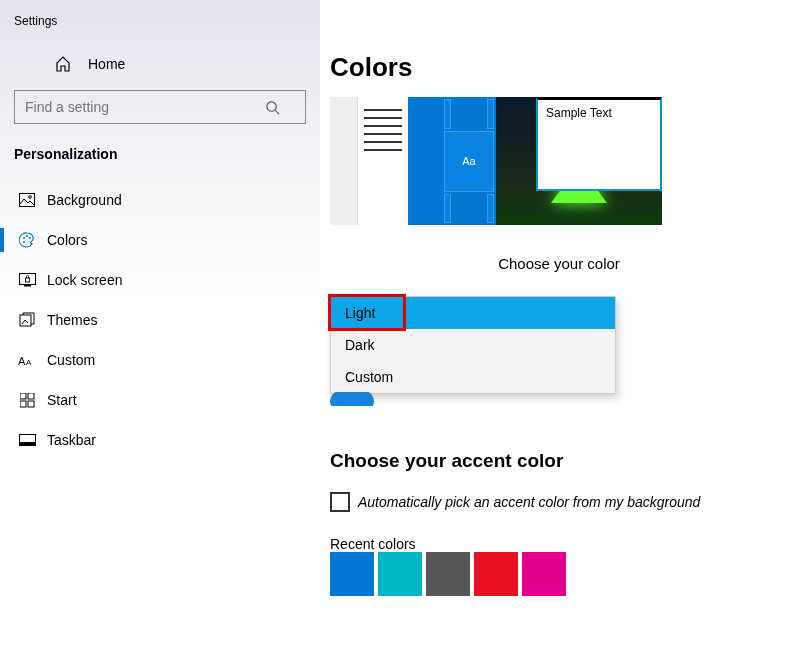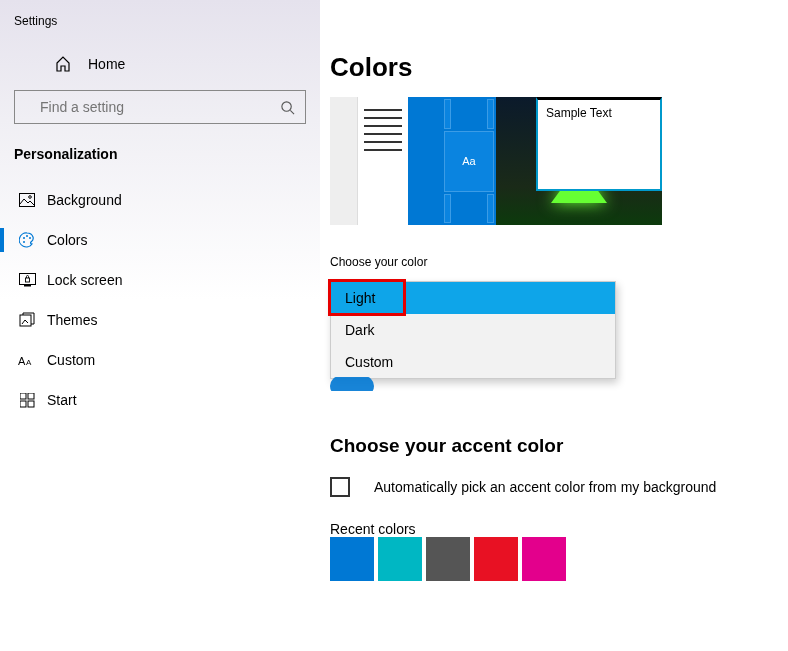--- a/index.html
+++ b/index.html
@@ -2,50 +2,50 @@
 <html><head>
 <meta charset="utf-8">
 <style>
   * { box-sizing: border-box; margin: 0; padding: 0; font-family: "Segoe UI", sans-serif; }
   body { width: 788px; height: 651px; overflow: hidden; background: #fff; color: #000; }
   .window { display: flex; height: 100%; }
   .sidebar { width: 320px; height: 100%; background: linear-gradient(180deg, #e5e2ed 0%, #f0eff4 120px, #ffffff 300px); padding: 10px 0 0 0; }
   .app-title { font-size: 12px; padding: 4px 14px 18px 14px; }
   .home-row { display: flex; align-items: center; gap: 16px; padding: 10px 18px; font-size: 14px; cursor: default; margin-left: 36px; }
   .home-row .icon { width: 18px; display:flex; justify-content:center; }
-  .search-box { margin: 8px 14px 18px 14px; border: 1px solid #888; height: 34px; display:flex; align-items:center; padding: 0 10px; justify-content: flex-end; background: transparent; }
+  .search-box { margin: 8px 14px 18px 14px; border: 1px solid #888; height: 34px; display:flex; align-items:center; padding: 0 10px; justify-content: flex-start; background: transparent; }
   .search-box input { border:none; background:transparent; outline:none; font-size:14px; width: 240px; color:#555; }
   .section-title { font-weight: 600; font-size: 14px; padding: 4px 14px 18px 14px; }
   .nav-item { display:flex; align-items:center; gap: 11px; padding: 12px 18px; font-size: 14px; cursor: default; position: relative; }
   .nav-item .icon { width: 18px; display:flex; justify-content:center; }
   .nav-item.selected::before { content:""; position:absolute; left:0; top:8px; bottom:8px; width:4px; background:#0078d4; }
   .main { flex:1; padding: 14px 0 0 10px; position: relative; }
   .page-title { font-size: 26px; font-weight: 600; padding: 38px 0 14px 0; }
   .previews { display:flex; gap:0; }
   .preview-light, .preview-dark { width: 166px; height: 128px; position: relative; }
   .preview-light { background:#e6e6e6; display:flex; }
   .pl-task { width:28px; background:#eee; border-right:1px solid #ddd; }
   .pl-left { width:50px; background:#fff; padding:6px 4px; }
   .pl-left .line { height:2px; background:#333; margin:6px 2px; }
   .pl-tiles { flex:1; background:#0078d4; display:grid; grid-template-columns: 1fr 1fr; grid-template-rows: repeat(4,1fr); gap:2px; padding:2px; }
   .pl-tiles .t { background:#0a84e0; border:1px solid rgba(255,255,255,0.2); display:flex; align-items:center; justify-content:center; color:#fff; font-size:11px;margin-left:34px; }
   .pl-tiles .big { grid-column: 1 / span 2; grid-row: 2 / span 2; }
   .preview-dark { background: linear-gradient(180deg,#0b1a2b 0%, #1a2a18 70%, #0c3a0c 100%); display:flex; align-items:center; justify-content:center; }
   .tent { width:0; height:0; border-left:28px solid transparent; border-right:28px solid transparent; border-bottom:38px solid #66ff33; margin-top:46px; filter: drop-shadow(0 0 8px #6f3); }
   .sample-box { position:absolute; top:0; right:0; width:126px; height:94px; background:#fff; border:2px solid #0099cc; border-top:3px solid #000; padding:6px 8px; font-size:12px; }
-  .label { font-size: 12px; margin-top: 30px; margin-bottom: 12px; }
+  .label { font-size: 15px; margin-top: 30px; margin-bottom: 24px; text-align: center; }
   .heading2 { font-size: 19px; font-weight:600; margin-top: 44px; margin-bottom: 20px; }
   .dropdown { width: 286px; border:1px solid #ccc; background:#f2f2f2; box-shadow: 2px 4px 8px rgba(0,0,0,0.2); position:relative; }
   .dropdown .opt { padding: 8px 14px; font-size:14px; cursor:default; }
   .dropdown .opt.sel { background:#0ea5e9; }
   .highlight-box { position:absolute; border:3px solid #e60000; left:-3px; top:-3px; width:78px; height:37px; pointer-events:none; }
   .toggle-peek { width:44px; height:20px; background:#0078d4; border-radius:10px; margin-top:4px; position:relative; }
   .toggle-peek::after { content:""; position:absolute; right:3px; top:3px; width:14px; height:14px; border-radius:50%; background:#fff; display:none;}
   .toggle-row-hidden { display:flex; align-items:center; gap:10px; margin-top:-2px; opacity:0.9; overflow:hidden; height:14px;}
-  .checkbox-row { display:flex; align-items:center; gap:24px; font-size:14px; }
+  .checkbox-row { display:flex; align-items:center; gap:8px; font-size:14px;font-style:italic; }
   .checkbox-row .cb { width:20px; height:20px; border:2px solid #333; }
   .recent-label { font-size:14px; margin-top:24px; }
   .swatches { display:flex; gap:4px; }
   .swatch { width:44px; height:44px; }
   svg { display:block; }
 </style>
 </head>
 <body>
 
 <div class="window">
@@ -136,20 +136,29 @@
         <svg width="15" height="15" viewBox="0 0 15 15">
             <rect x="0" y="0" width="6" height="6" fill="none" stroke="#000"></rect>
             <rect x="8" y="0" width="6" height="6" fill="none" stroke="#000"></rect>
             <rect x="0" y="8" width="6" height="6" fill="none" stroke="#000"></rect>
             <rect x="8" y="8" width="6" height="6" fill="none" stroke="#000"></rect>
           </svg>
       </span>
       <span>Start</span>
     </div>
 
+    <div class="nav-item">
+      <span class="icon">
+        <svg width="17" height="12" viewBox="0 0 17 12">
+            <rect x="0.5" y="0.5" width="16" height="11" fill="none" stroke="#000"></rect>
+            <rect x="0.5" y="8" width="16" height="3.5" fill="#000"></rect>
+          </svg>
+      </span>
+      <span>Taskbar</span>
+    </div>
   </div>
 
   <div class="main">
     <div class="page-title">Colors</div>
 
     <div class="previews">
       <div class="preview-light">
         <div class="pl-task"></div>
         <div class="pl-left">
           <div class="line"></div>

